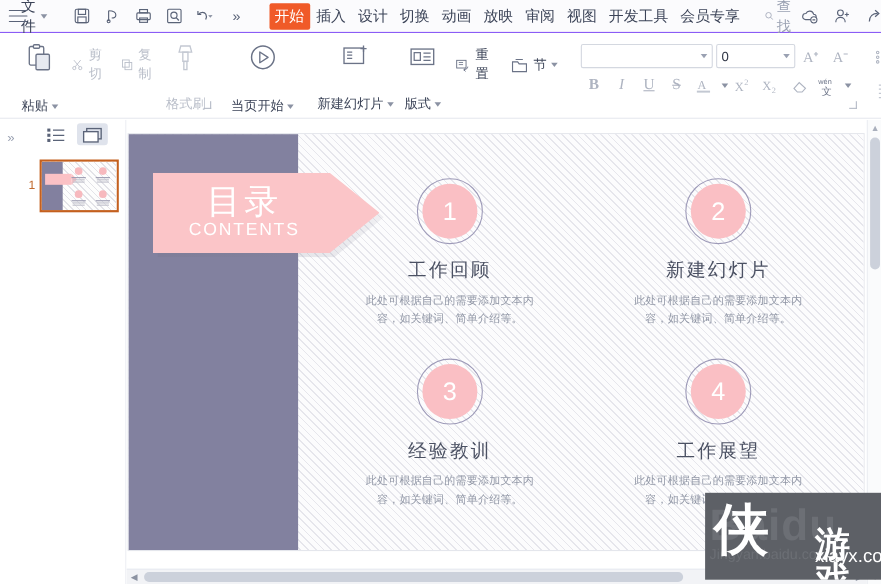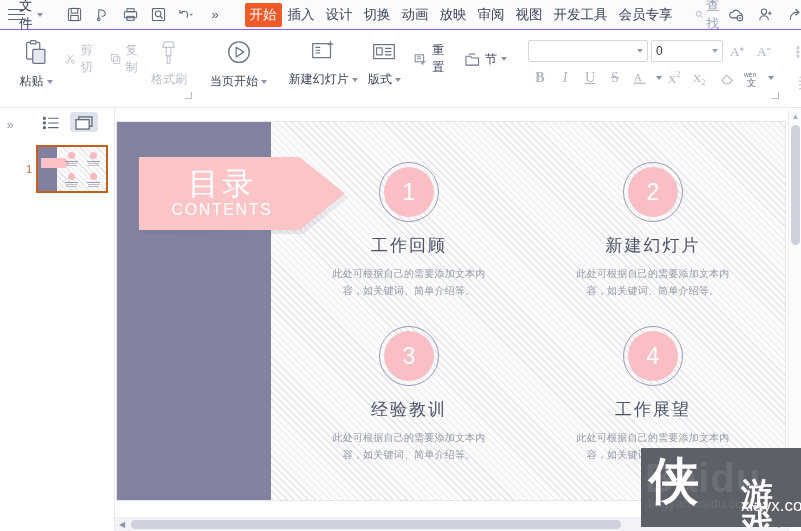--- a/index.html
+++ b/index.html
@@ -37,21 +37,21 @@
   .ribbon{
     height:78px;background:#ffffff;border-bottom:1px solid #e6e9ef;
     display:flex;align-items:stretch;padding:3px 0 0 6px;position:relative;
   }
   .grp{display:flex;align-items:flex-start;padding:2px 6px 0 6px;position:relative;height:72px;}
   .grp-div{width:1px;background:#e9ecf1;margin:6px 2px 10px 2px;}
   .bigbtn{
     display:flex;flex-direction:column;align-items:center;justify-content:flex-start;
     min-width:48px;padding:4px 4px 0 4px;cursor:pointer;border-radius:3px;
   }
-  .bigbtn .lbl{font-size:12px;color:#3c4458;margin-top:4px;display:flex;align-items:center;gap:3px;white-space:nowrap;}
+  .bigbtn .lbl{font-size:12px;color:#3c4458;margin-top:19px;display:flex;align-items:center;gap:3px;white-space:nowrap;}
   .bigbtn.dis .lbl{color:#b9bec9;}
   .smbtn{display:flex;align-items:center;gap:4px;padding:3px 5px;cursor:pointer;border-radius:3px;font-size:12px;color:#3c4458;}
   .smbtn.dis{color:#b9bec9;}
   .stack{display:flex;flex-direction:row;gap:2px;padding-top:4px;}
   .corner{position:absolute;right:4px;bottom:6px;width:7px;height:7px;border-right:1.3px solid #b4bac6;border-bottom:1.3px solid #b4bac6;}
 
   
   .fontrow{display:flex;align-items:center;gap:3px;padding-top:5px;}
   .fsel{
     height:22px;border:1px solid #d4d8e0;background:#fff;border-radius:2px;

